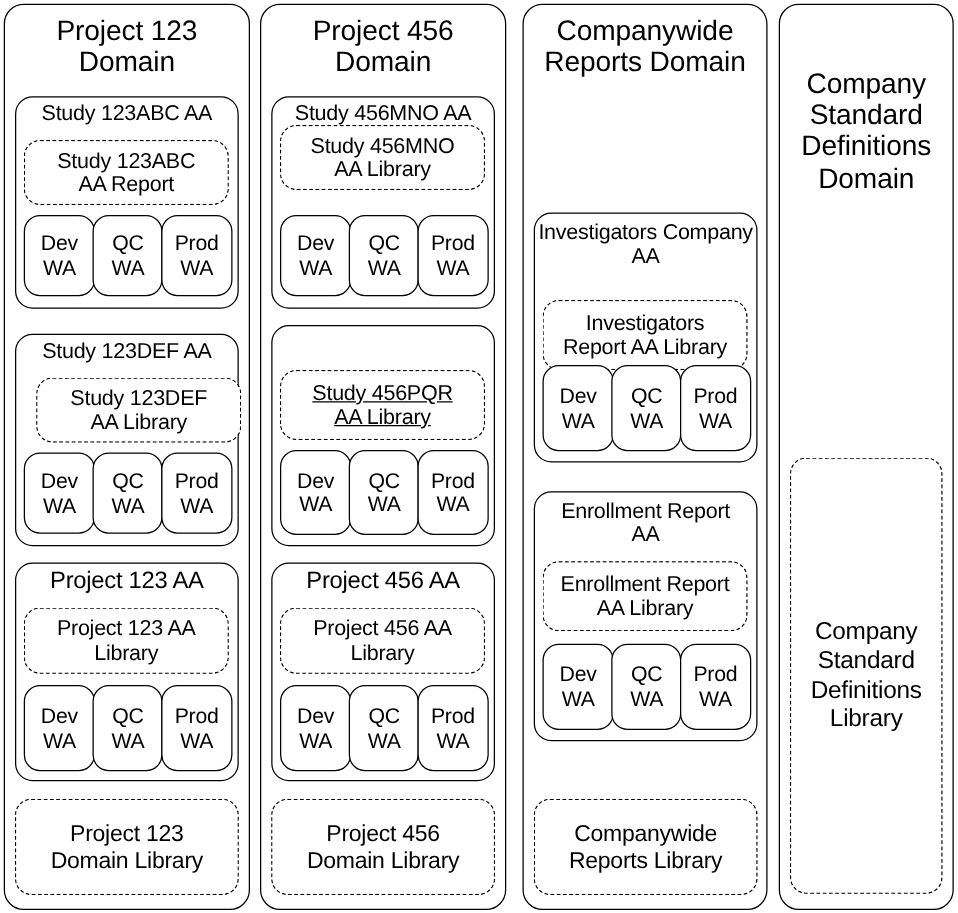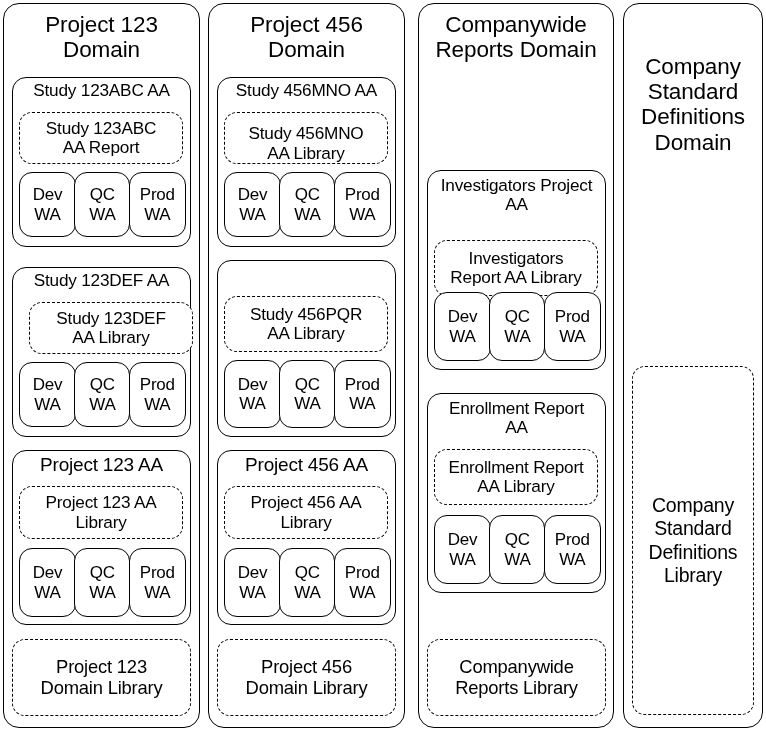--- a/index.html
+++ b/index.html
@@ -189,41 +189,41 @@
     <div class="label">Project 123
 Domain Library</div>
   </div>
 
   <div class="box domain" style="left:208px; top:3px; width:197px; height:725px;"></div>
   <div class="label domain-title" style="left:208px; top:12px; width:197px;">Project 456
 Domain</div>
 
   <div class="box aa-box" style="left:217px; top:77px; width:179px; height:170px;"></div>
   <div class="label aa-title" style="left:217px; top:81px; width:179px;">Study 456MNO AA</div>
-  <div class="box dashed lib" style="left:224px; top:112px; width:164px; height:52px;align-items:flex-end;">
+  <div class="box dashed lib" style="left:224px; top:100px; width:164px; height:52px;">
     <div class="label">Study 456MNO
 AA Library</div>
   </div>
   <div class="wa-row" style="left:224px; top:172px;">
     <div class="wa" style="width:57px;height:65px;">
       <div class="label">Dev
 WA</div>
     </div>
     <div class="wa" style="width:56px;height:65px;">
       <div class="label">QC
 WA</div>
     </div>
     <div class="wa" style="width:57px;height:65px;">
       <div class="label">Prod
 WA</div>
     </div>
   </div>
 
   <div class="box aa-box" style="left:217px; top:260px; width:179px; height:177px;"></div>
-  <div class="box dashed lib" style="left:224px; top:296px; width:164px; height:56px;">
+  <div class="box dashed lib" style="left:224px; top:296px; width:164px; height:56px;text-decoration:underline;">
     <div class="label">Study 456PQR
 AA Library</div>
   </div>
   <div class="wa-row" style="left:224px; top:360px;">
     <div class="wa" style="width:57px;height:68px;">
       <div class="label">Dev
 WA</div>
     </div>
     <div class="wa" style="width:56px;height:68px;">
       <div class="label">QC
@@ -259,21 +259,21 @@
   <div class="box dashed lib domain-lib" style="left:217px; top:639px; width:179px; height:77px;">
     <div class="label">Project 456
 Domain Library</div>
   </div>
 
   <div class="box domain" style="left:418px; top:3px; width:196px; height:725px;"></div>
   <div class="label domain-title" style="left:418px; top:12px; width:196px;">Companywide
 Reports Domain</div>
 
   <div class="box aa-box" style="left:427px; top:170px; width:179px; height:200px;"></div>
-  <div class="label aa-title" style="left:427px; top:176px; width:179px;">Investigators Project
+  <div class="label aa-title" style="left:427px; top:176px; width:179px;">Investigators Company
 AA</div>
   <div class="box dashed lib" style="left:434px; top:240px; width:164px; height:56px;">
     <div class="label">Investigators
 Report AA Library</div>
   </div>
   <div class="wa-row" style="left:434px; top:292px;">
     <div class="wa" style="width:57px;height:69px;">
       <div class="label">Dev
 WA</div>
     </div>

